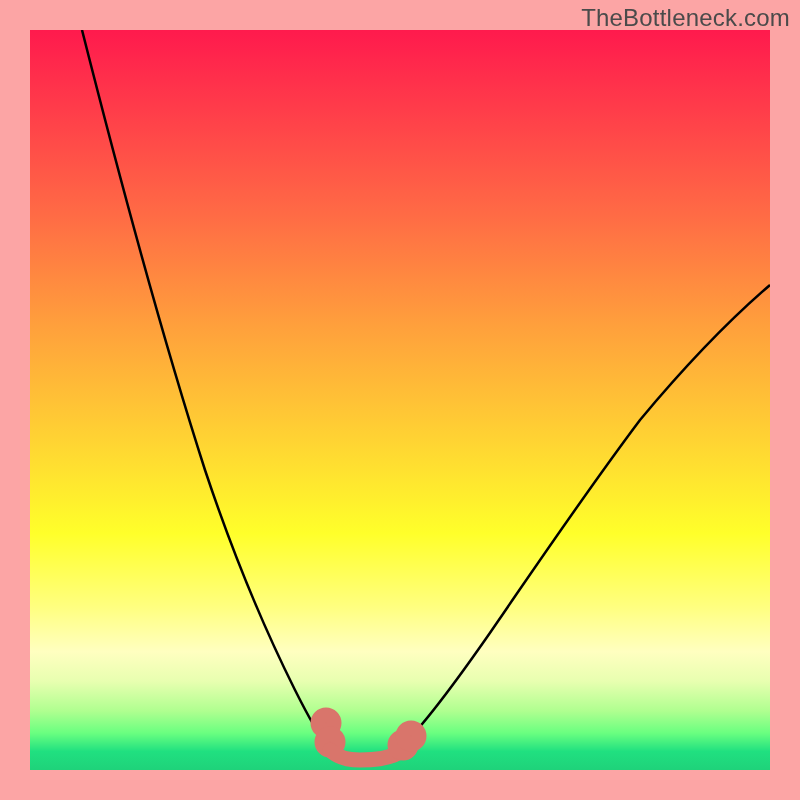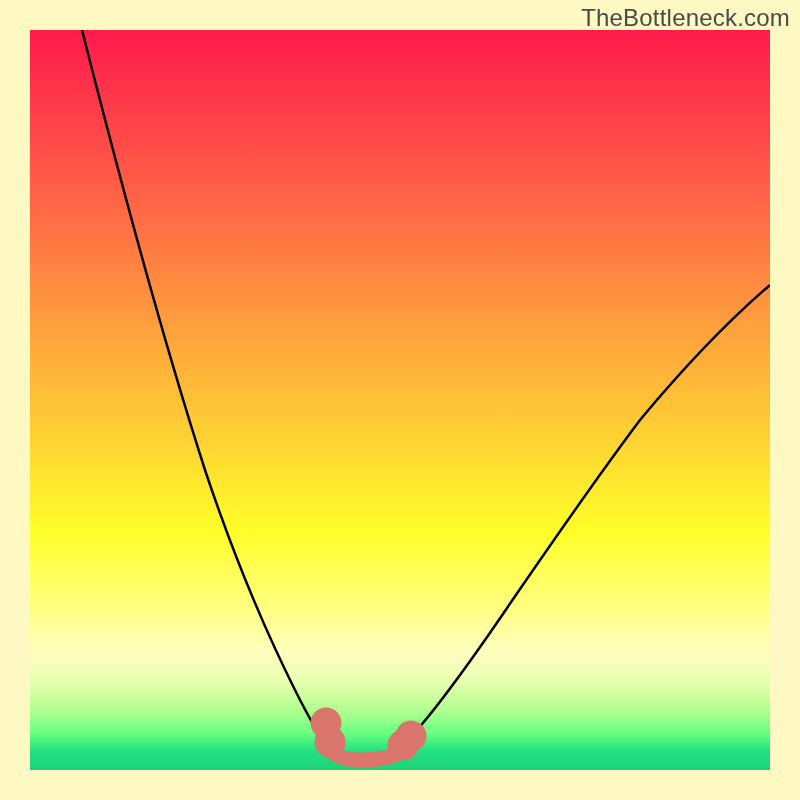--- a/index.html
+++ b/index.html
@@ -10,21 +10,21 @@
     background: #000;
     font-family: Arial, Helvetica, sans-serif;
     overflow: hidden;
   }
   .frame {
     position: absolute;
     left: 0;
     top: 0;
     width: 800px;
     height: 800px;
-    background: #fef9c3;
+    background: #fca5a5;
   }
   .plot-area {
     position: absolute;
     left: 30px;
     top: 30px;
     width: 740px;
     height: 740px;
     overflow: hidden;
   }
   .gradient-bg {

